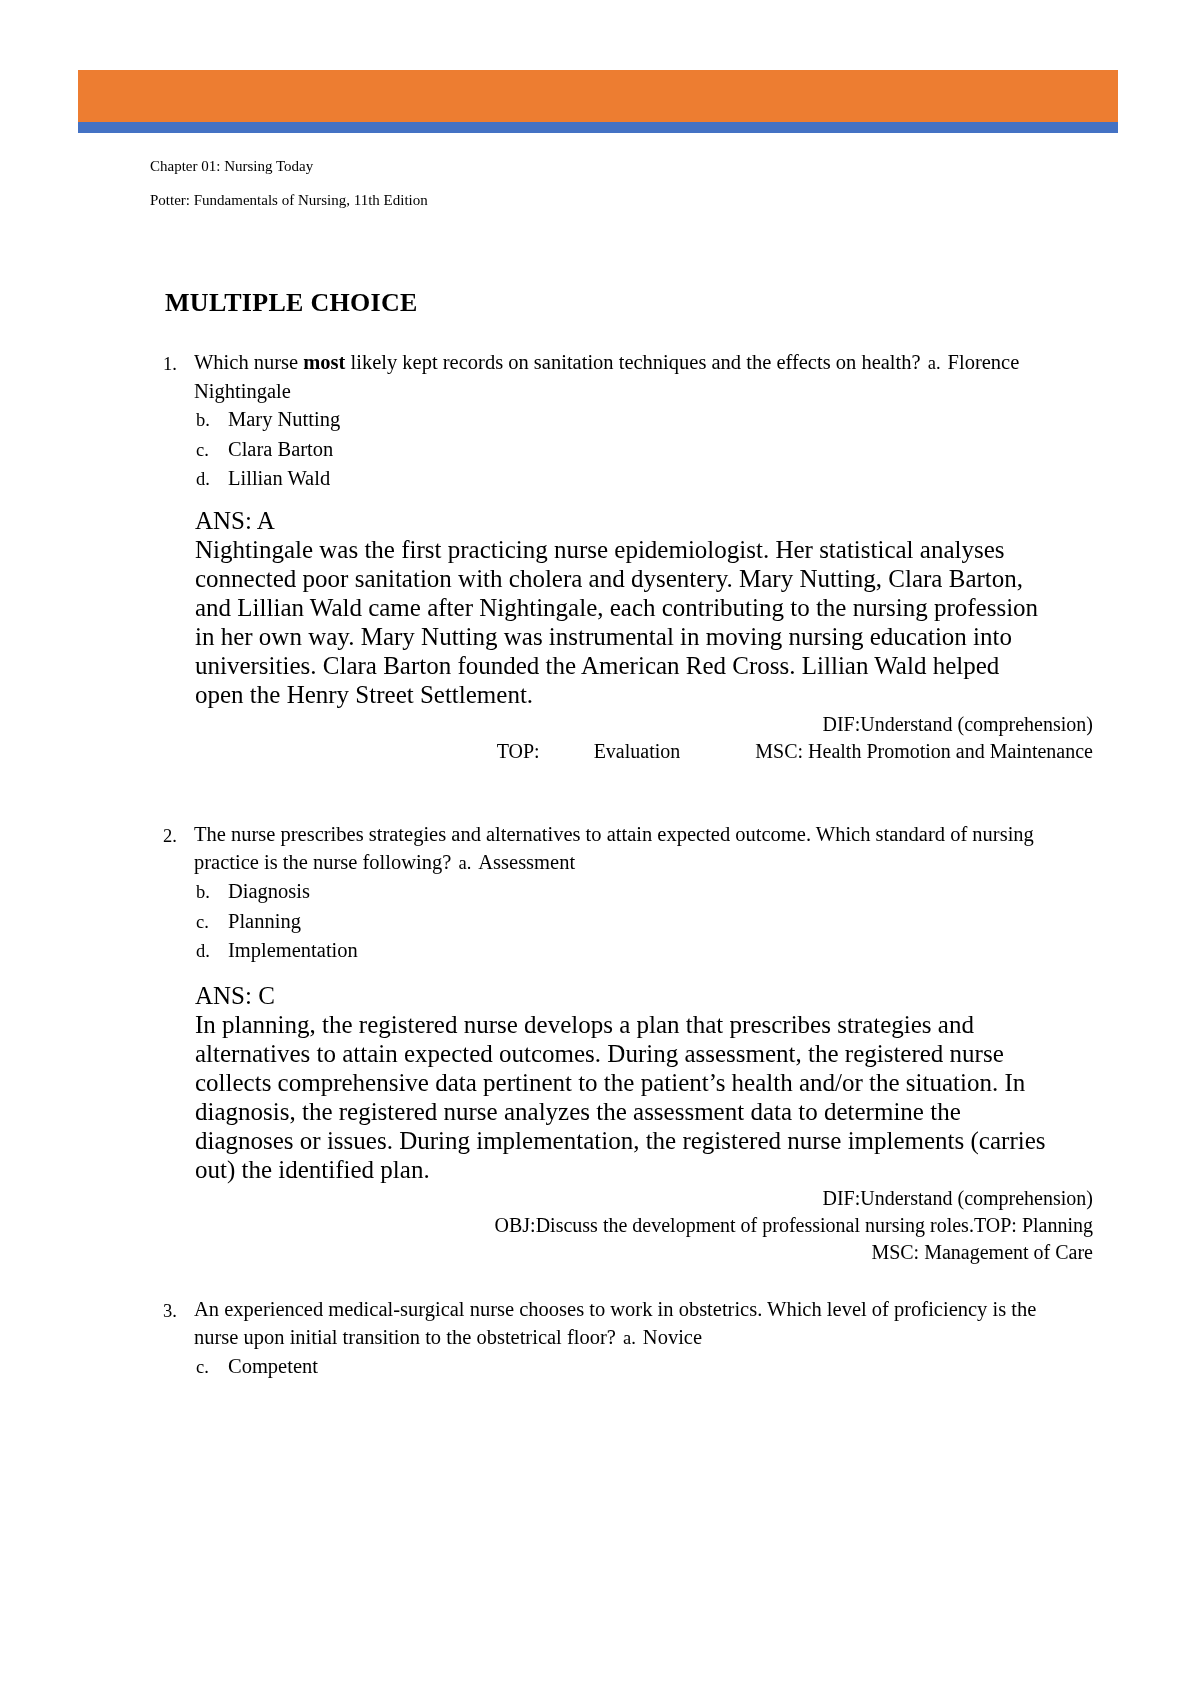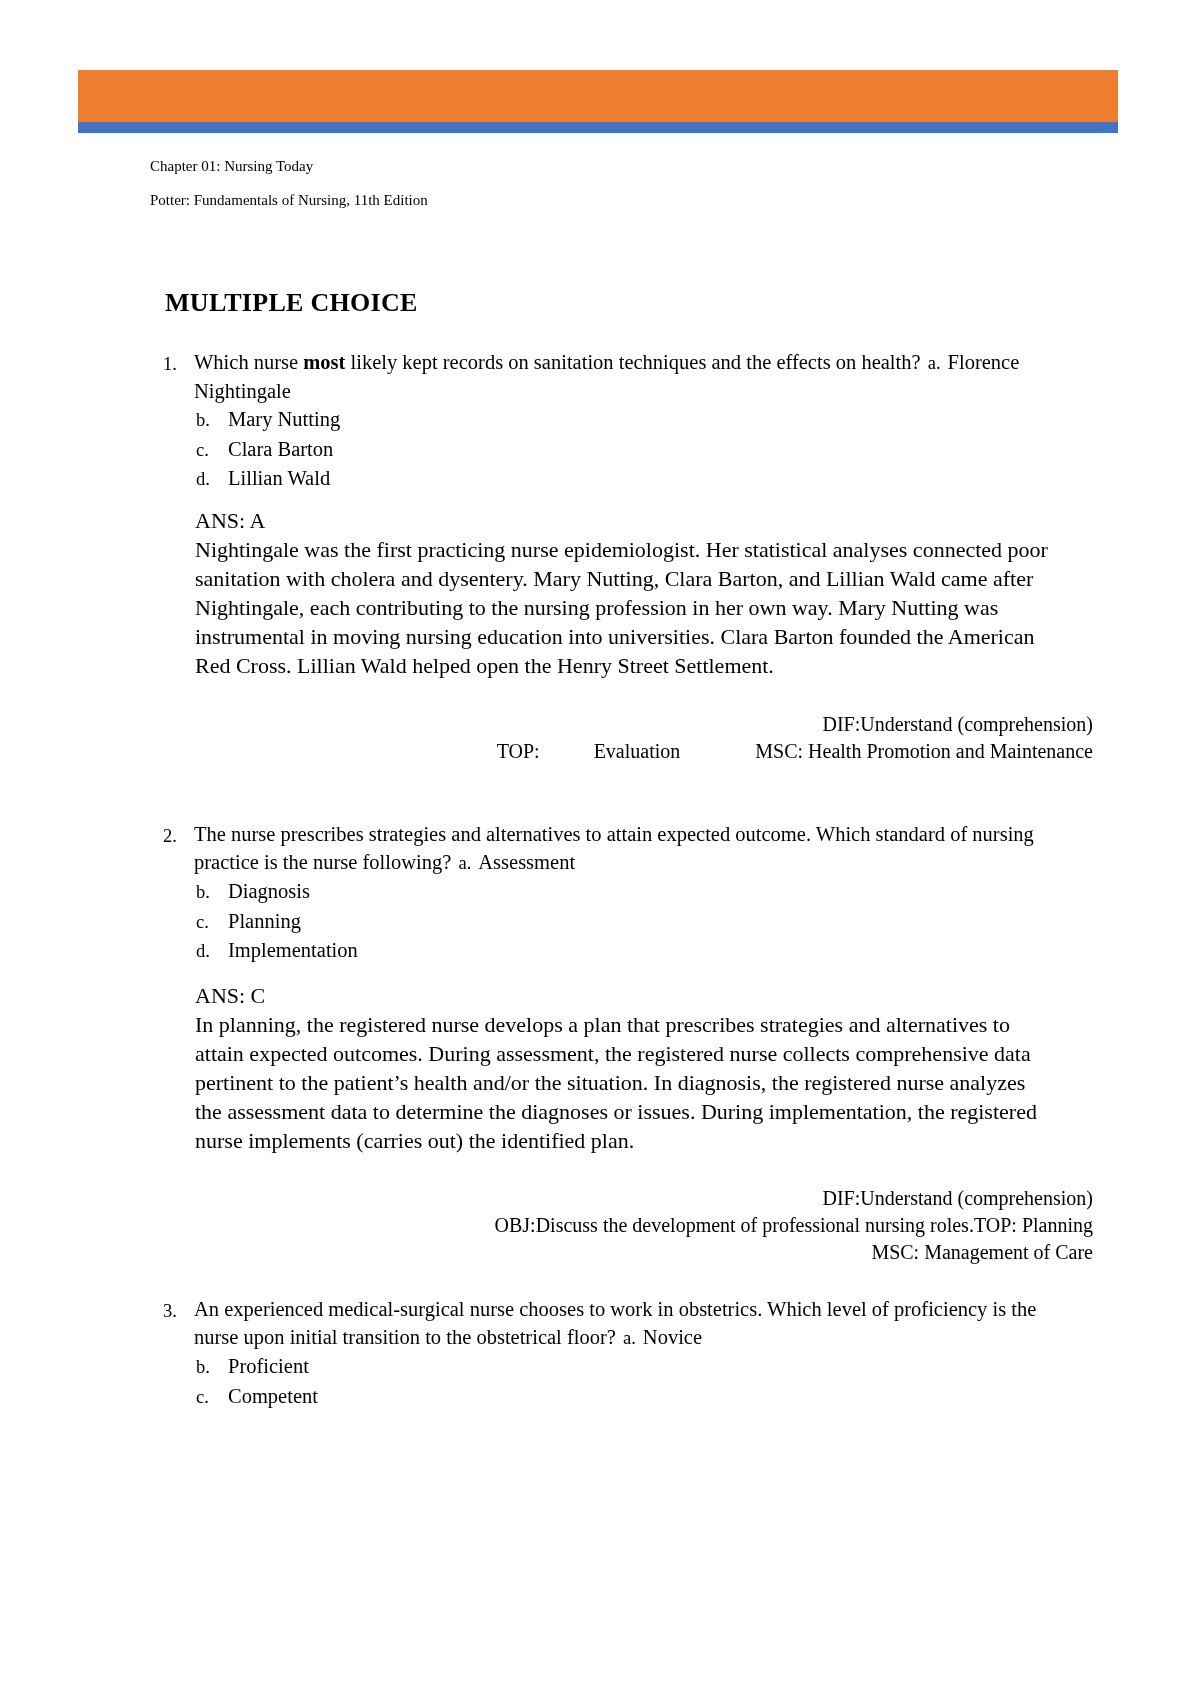--- a/index.html
+++ b/index.html
@@ -16,21 +16,21 @@
   .section-heading{position:absolute;left:133px;top:288px;font-weight:bold;font-size:26px;letter-spacing:0.3px;white-space:nowrap;margin-left:32px;}
   
   .q{position:absolute;left:163px;width:900px;font-size:20.5px;line-height:28px;}
   .q-row{display:flex;align-items:flex-start;}
   .q-num{flex:none;width:31px;font-size:18.5px;padding-top:2px;}
   .q-body{width:851px;}
   .inline-marker{font-size:18.5px;margin-left:2px;margin-right:7px;}
   .opt-row{margin-left:33px;line-height:28.5px;}
   .opt-letter{display:inline-block;width:32px;font-size:18.5px;}
   
-  .answer-block{position:absolute;left:195px;width:853px;font-size:22px;line-height:29px;}
+  .answer-block{position:absolute;left:195px;width:853px;font-size:25px;line-height:29px;}
   .ans-line{line-height:29px;}
   
   .meta-block{position:absolute;left:193px;width:900px;font-size:20px;line-height:27px;text-align:right;}
   .meta-line{white-space:nowrap;}
   .m-top-label{margin-left:25px;}
   .m-top-value{margin-left:54px;}
   .m-msc-inline{margin-left:75px;}
   .m-top-inline{}
   
   #q1{top:348px;}
@@ -93,15 +93,14 @@
   <div class="meta-line">DIF:Understand (comprehension)</div>
   <div class="meta-line"><span>OBJ:Discuss the development of professional nursing roles.</span><span class="m-top-inline">TOP: Planning</span></div>
   <div class="meta-line">MSC: Management of Care</div>
 </div>
 
 <div class="q" id="q3">
   <div class="q-row">
     <span class="q-num">3.</span>
     <div class="q-body"><span>An experienced medical-surgical nurse chooses to work in obstetrics. Which level of proficiency is the nurse upon initial transition to the obstetrical floor? </span><b></b><span></span><span class="inline-marker">a.</span><span>Novice</span></div>
   </div>
-  <div class="opt-row"><span class="opt-letter">b.</span><span>Proficient</span></div>
   <div class="opt-row"><span class="opt-letter">c.</span><span>Competent</span></div>
 </div>
 
 </body></html>

